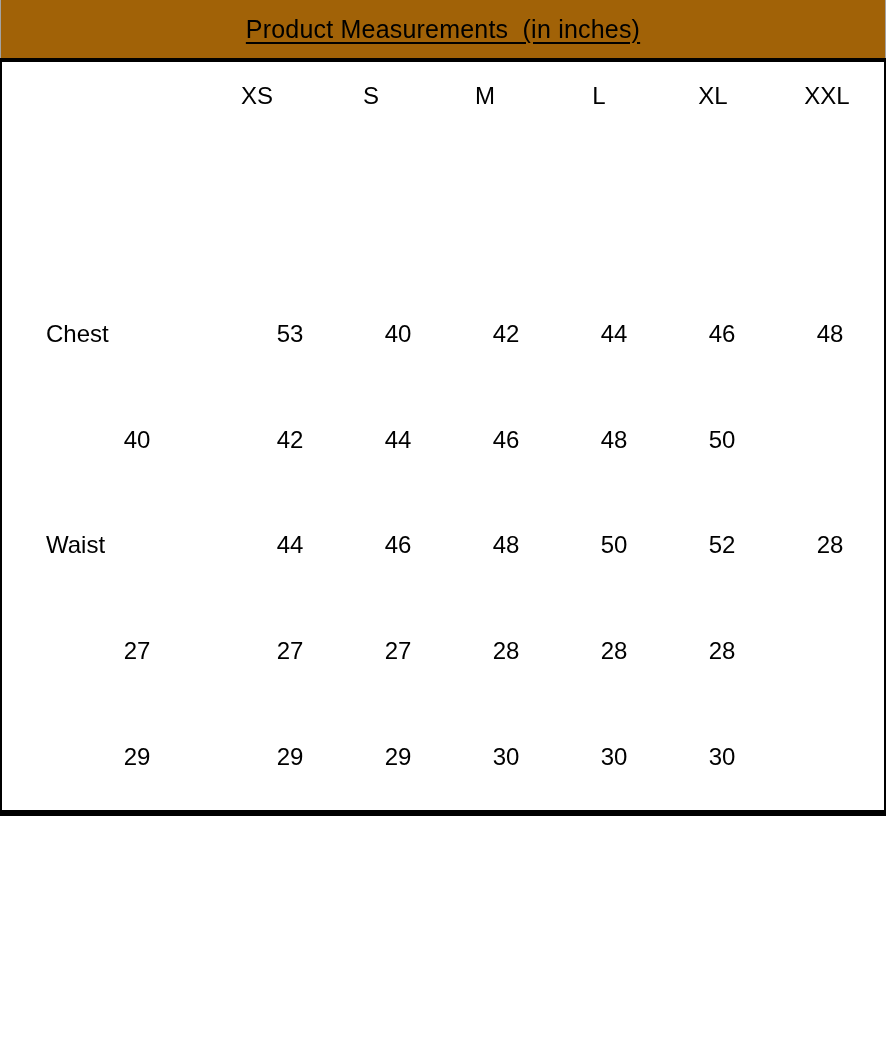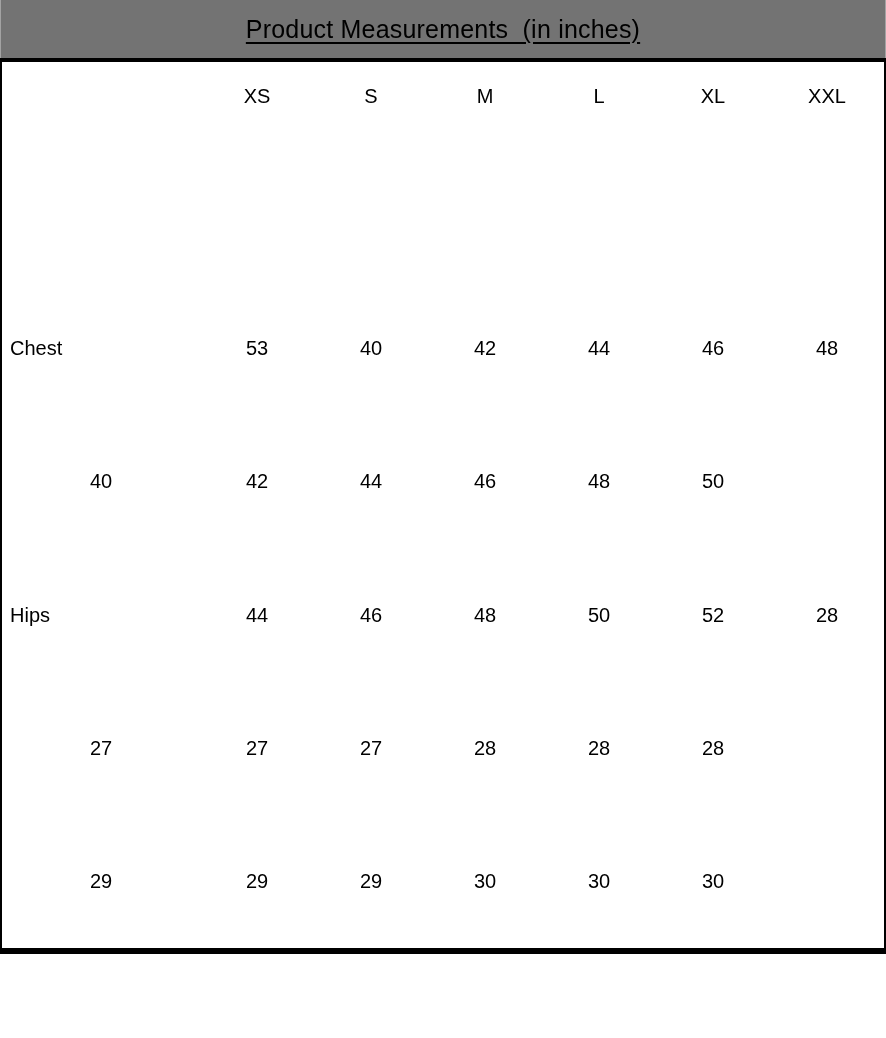--- a/index.html
+++ b/index.html
@@ -4,22 +4,22 @@
 <style>
   * { margin: 0; padding: 0; box-sizing: border-box; }
   html, body {
     width: 886px;
     background: #ffffff;
     font-family: "Liberation Sans", "DejaVu Sans", sans-serif;
     color: #000000;
   }
   .sheet {
     width: 886px;
-    height: 954px;
-    background: #737373;
+    height: 816px;
+    background: #a16207;
     display: flex;
     flex-direction: column;
   }
   .title-band {
     height: 58px;
     flex: 0 0 58px;
     border-left: 1px solid #a3a3a3;
     border-right: 1px solid #a3a3a3;
     display: flex;
     align-items: center;
@@ -43,23 +43,23 @@
     flex-direction: column;
     background: #ffffff;
   }
   .row {
     display: grid;
     grid-template-columns: 198px repeat(6, 1fr);
     align-items: center;
   }
   .header-row { flex: 0 0 68px; }
   .spacer-row { flex: 0 0 151px; }
-  .data-row  { flex: 1 1 0; }
+  .data-row  { flex: 1 1 0; padding-left: 36px; }
   .cell {
-    font-size: 20px;
+    font-size: 24px;
     text-align: center;
     line-height: 1;
   }
   .label-cell {
     text-align: left;
     padding-left: 8px;
   }
 </style>
 </head>
 <body>
@@ -97,21 +97,21 @@
     <div class="row data-row">
       <div class="cell">40</div>
       <div class="cell">42</div>
       <div class="cell">44</div>
       <div class="cell">46</div>
       <div class="cell">48</div>
       <div class="cell">50</div>
     </div>
 
     <div class="row data-row">
-      <div class="cell label-cell">Hips</div>
+      <div class="cell label-cell">Waist</div>
       <div class="cell">44</div>
       <div class="cell">46</div>
       <div class="cell">48</div>
       <div class="cell">50</div>
       <div class="cell">52</div>
       <div class="cell">28</div>
     </div>
 
     <div class="row data-row">
       <div class="cell">27</div>

